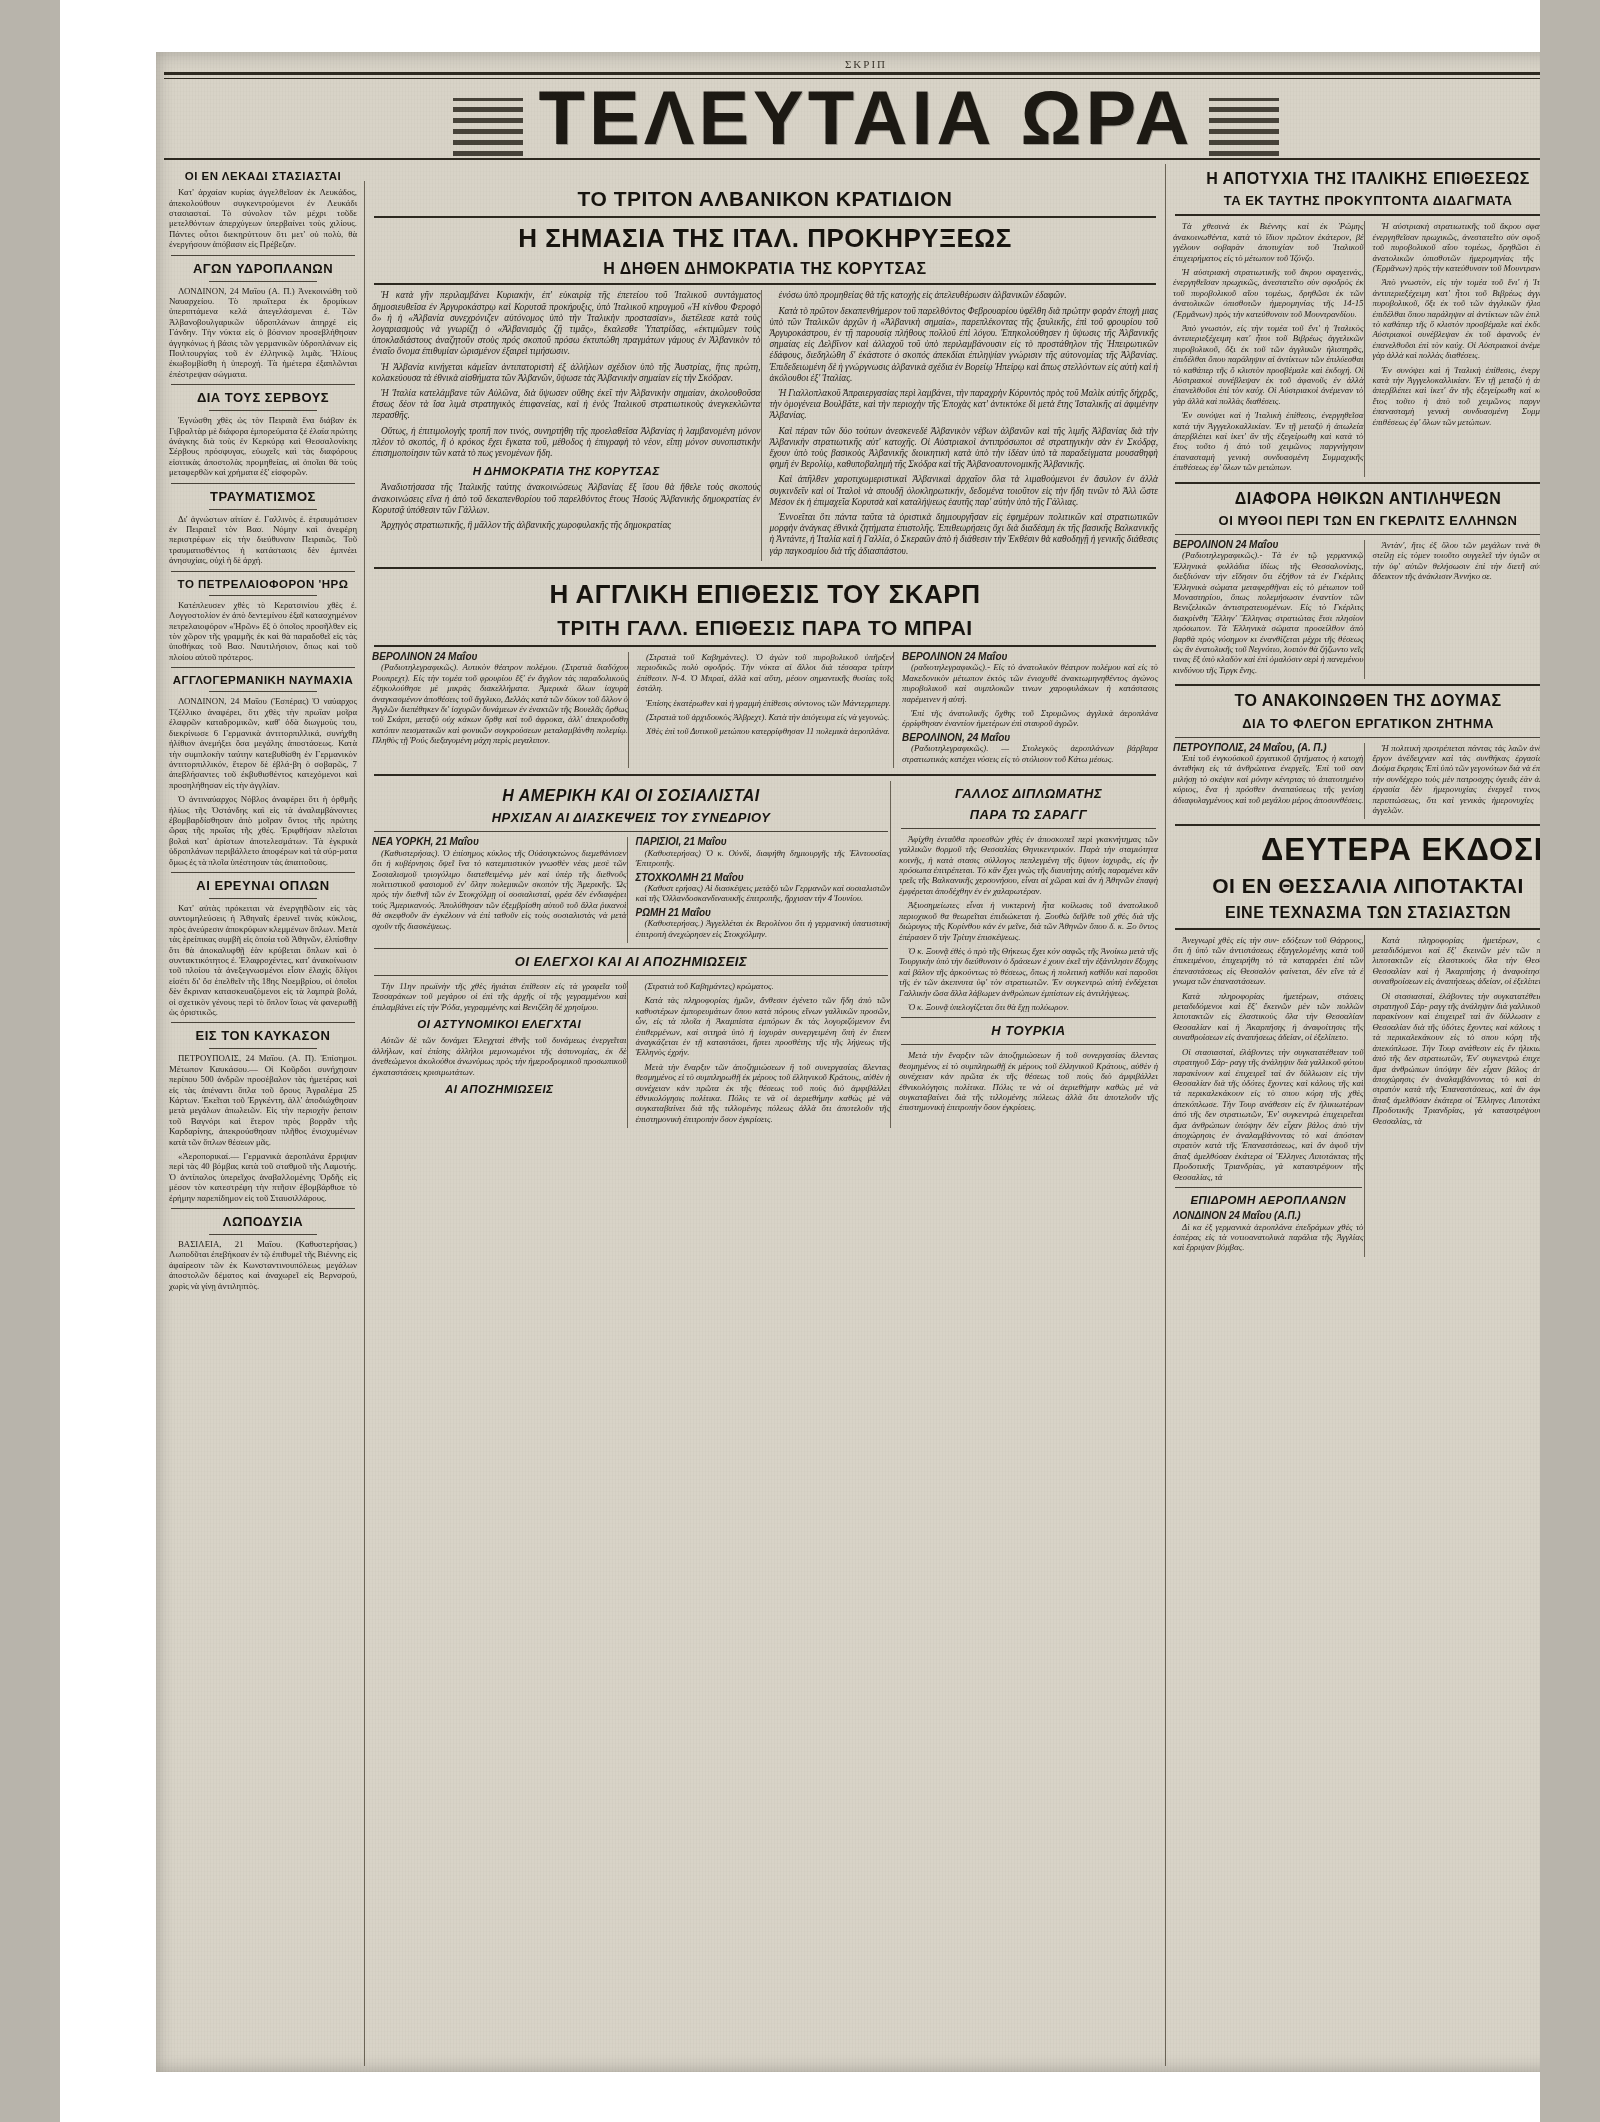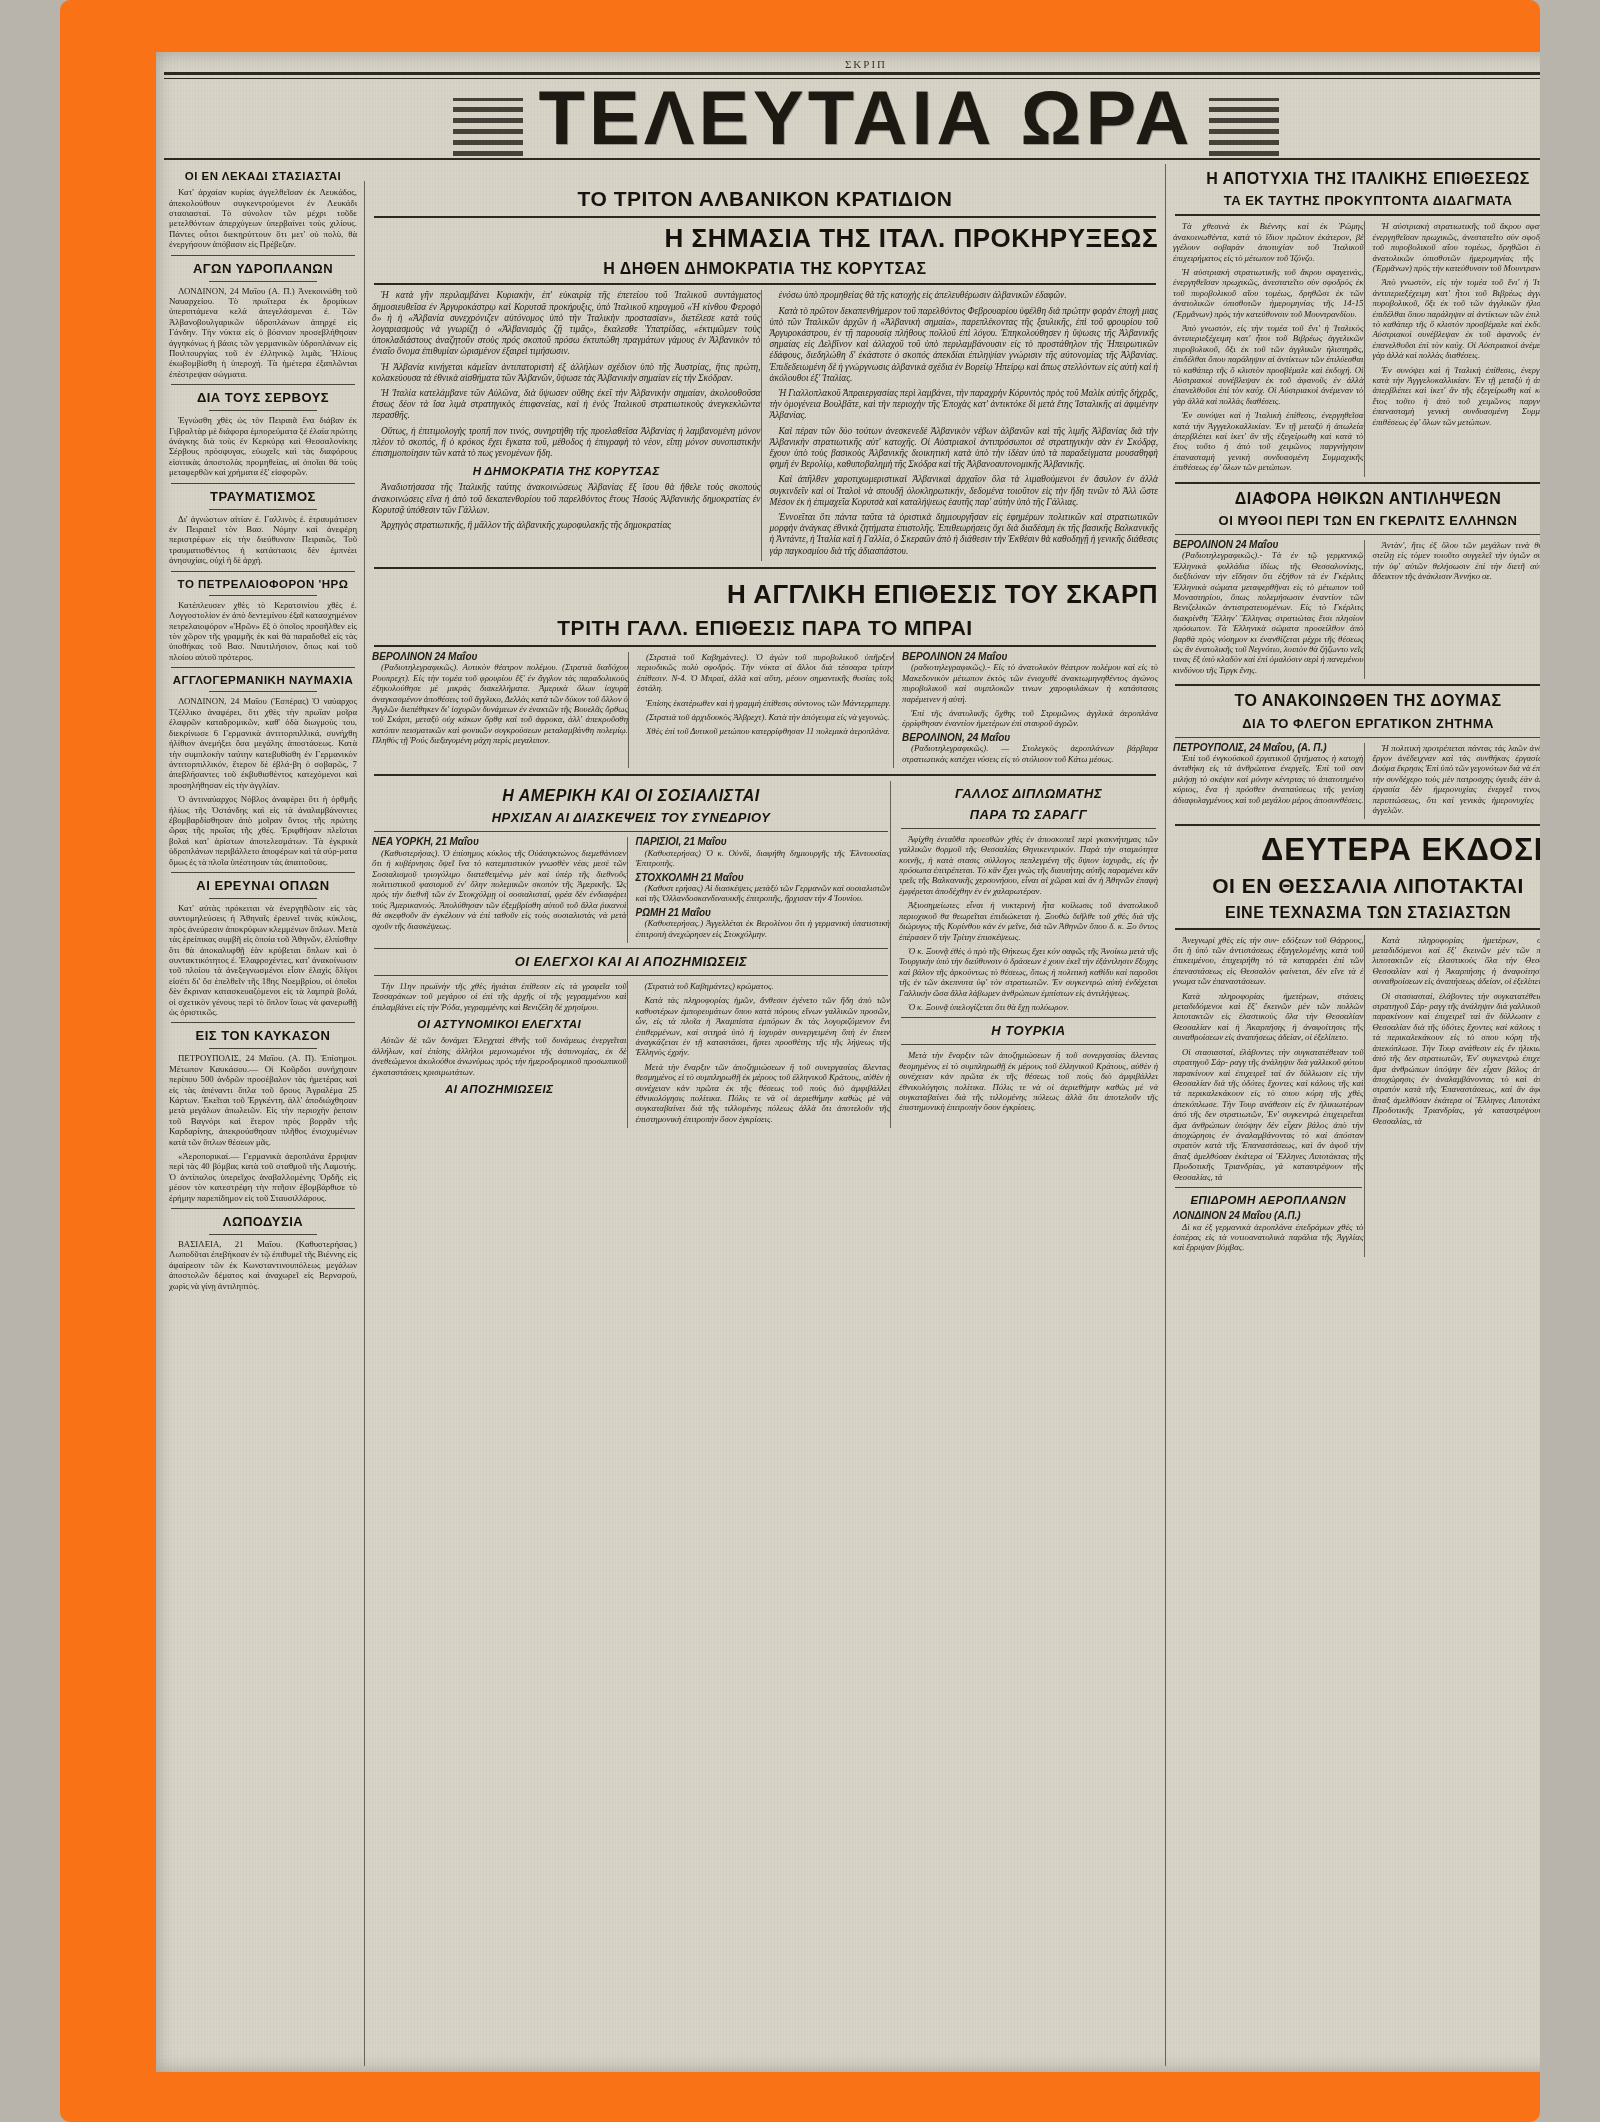--- a/index.html
+++ b/index.html
@@ -8,23 +8,22 @@
     background: #b8b4ab;
   }
   body {
     font-family: "Liberation Serif", serif;
   }
   .page {
     position: relative;
     width: 1480px;
     height: 2122px;
     margin: 0 auto;
-    background: #f97316;
+    background: #ffffff;
     overflow: hidden;
-    border-radius: 10px;
   }
   .paper {
     position: absolute;
     left: 96px;
     top: 52px;
     width: 1420px;
     height: 2020px;
     background: #d8d3c7;
     box-shadow: 0 0 18px rgba(0,0,0,0.25) inset;
     filter: none;
@@ -111,21 +110,21 @@
     font-family: "Liberation Sans", sans-serif;
     font-weight: bold;
     color: #17140f;
     line-height: 1.15;
     margin: 6px 0 4px;
   }
   .hdr.xs { font-size: 11.5px; letter-spacing: .5px; }
   .hdr.s { font-size: 13px; letter-spacing: .5px; }
   .hdr.m { font-size: 16px; letter-spacing: .5px; }
   .hdr.l { font-size: 21px; letter-spacing: .5px; }
-  .hdr.xl { font-size: 26px; letter-spacing: .5px; text-align: right; }
+  .hdr.xl { font-size: 26px; letter-spacing: .5px; }
   .hdr.xxl { font-size: 31px; letter-spacing: 1px; text-align: right; }
 
   .sep {
     border-top: 1px solid #4a443a;
     margin: 5px 2px;
   }
   .sep.thick { border-top: 2px solid #2d2920; }
   .sep.short { margin: 4px 40px; }
 
   .body {

